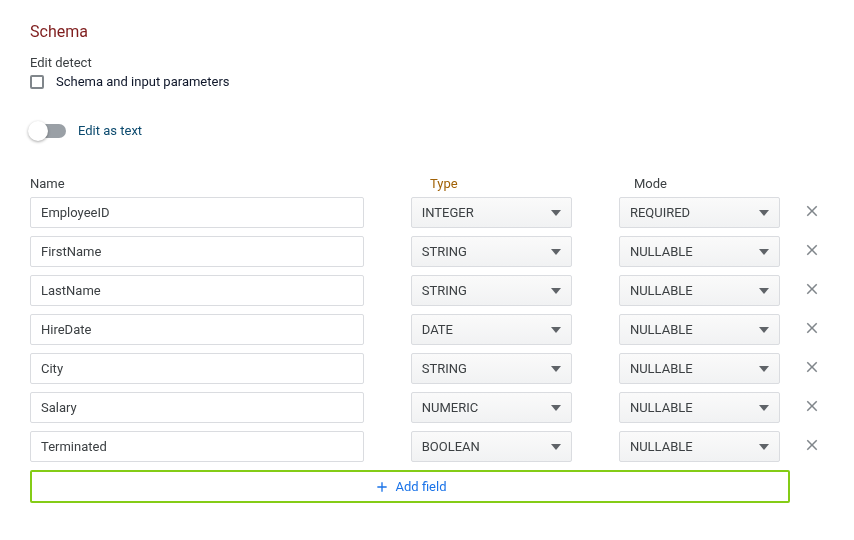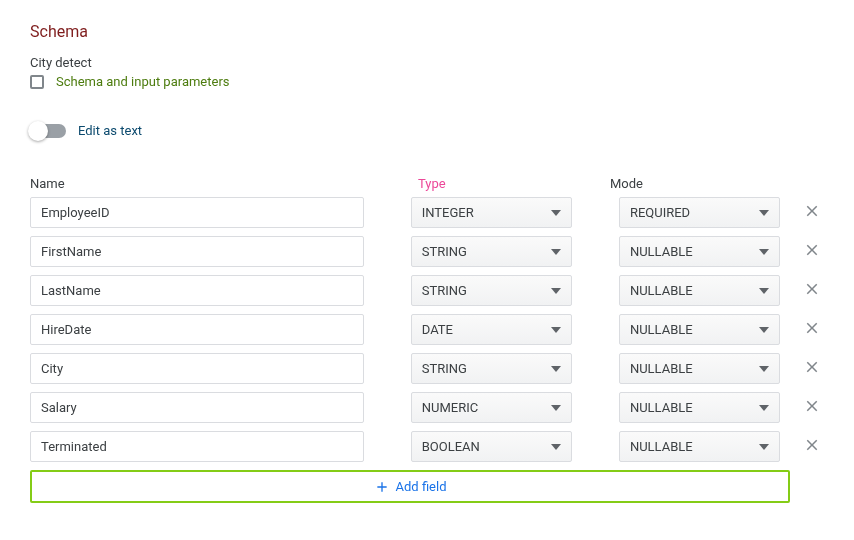--- a/index.html
+++ b/index.html
@@ -32,21 +32,21 @@
     .checkbox {
       width: 14px;
       height: 14px;
       border: 2px solid #80868b;
       border-radius: 2px;
       flex-shrink: 0;
       cursor: pointer;
     }
     .checkbox-text {
       font-size: 13px;
-      color: #4d7c0f;
+      color: #0f172a;
     }
     .toggle-row {
       display: flex;
       align-items: center;
       gap: 12px;
       margin-bottom: 38px;
     }
     .toggle {
       width: 36px;
       height: 14px;
@@ -65,25 +65,25 @@
       background: #fff;
       border-radius: 50%;
       box-shadow: 0 1px 3px rgba(0,0,0,0.35);
     }
     .toggle-label {
       font-size: 13px;
       color: #0c4a6e;
     }
     .columns-header {
       display: flex;
-      gap: 12px;
+      gap: 24px;
       margin-bottom: 6px;
     }
     .col-name { width: 376px; font-size: 13px; color: #3c4043; }
-    .col-type { width: 180px; font-size: 13px; color: #ec4899; }
+    .col-type { width: 180px; font-size: 13px; color: #a16207; }
     .col-mode { width: 180px; font-size: 13px; color: #3c4043; }
     .fields { display: flex; flex-direction: column; gap: 8px; }
     .field-row { display: flex; gap: 20px; align-items: center; }
     .name-input {
       width: 376px;
       height: 31px;
       border: 1px solid #dadce0;
       border-radius: 2px;
       padding: 0 10px;
       font-size: 13px;
@@ -132,21 +132,21 @@
       gap: 6px;
       cursor: pointer;
     }
     .plus-icon svg { display: block; }
   </style>
 </head>
 <body>
 
 <h2 class="title">Schema</h2>
 
-<div class="auto-detect-label">City detect</div>
+<div class="auto-detect-label">Edit detect</div>
 <div class="checkbox-row">
   <div class="checkbox"></div>
   <div class="checkbox-text">Schema and input parameters</div>
 </div>
 
 <div class="toggle-row">
   <div class="toggle">
     <div class="toggle-knob"></div>
   </div>
   <div class="toggle-label">Edit as text</div>

